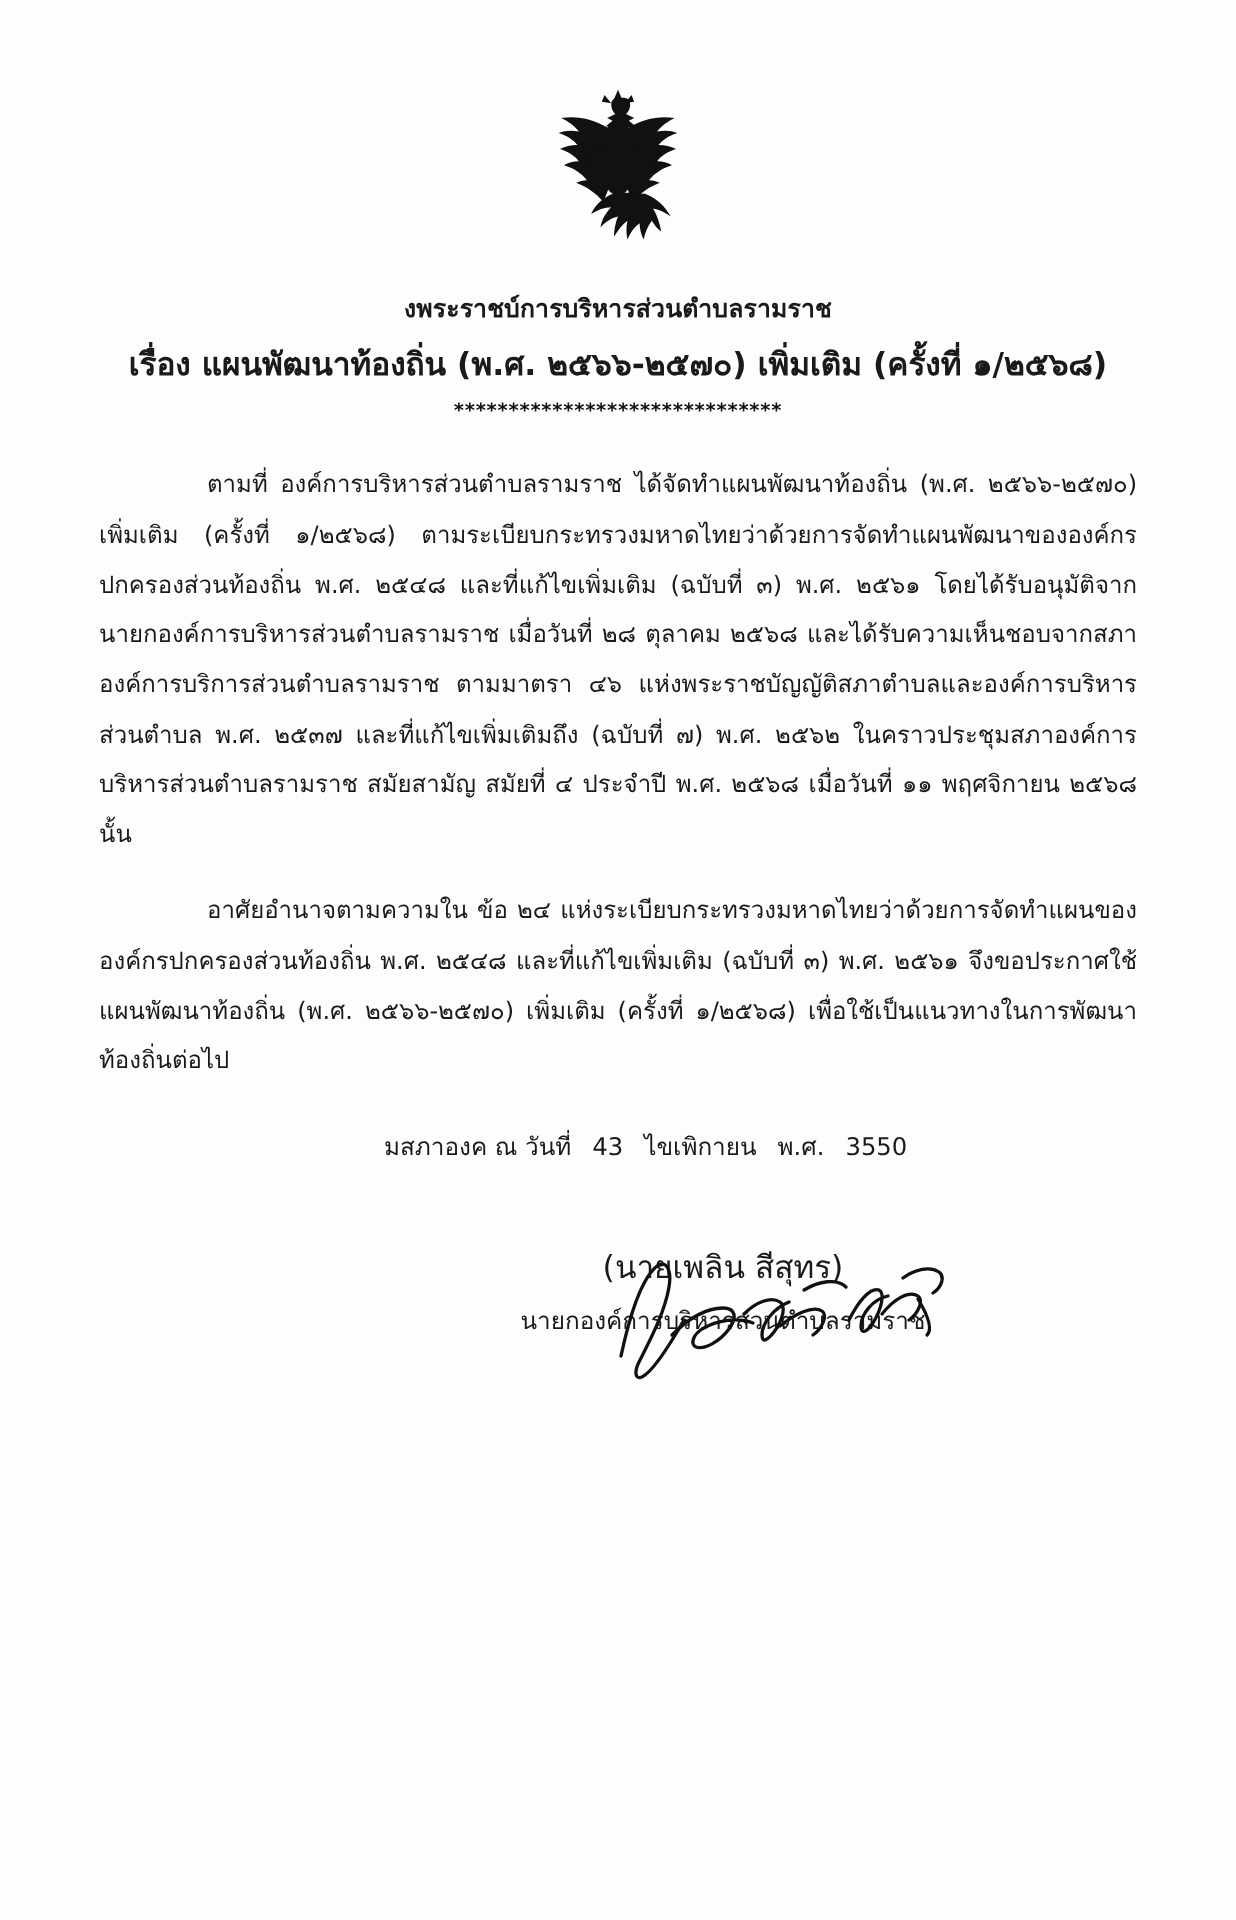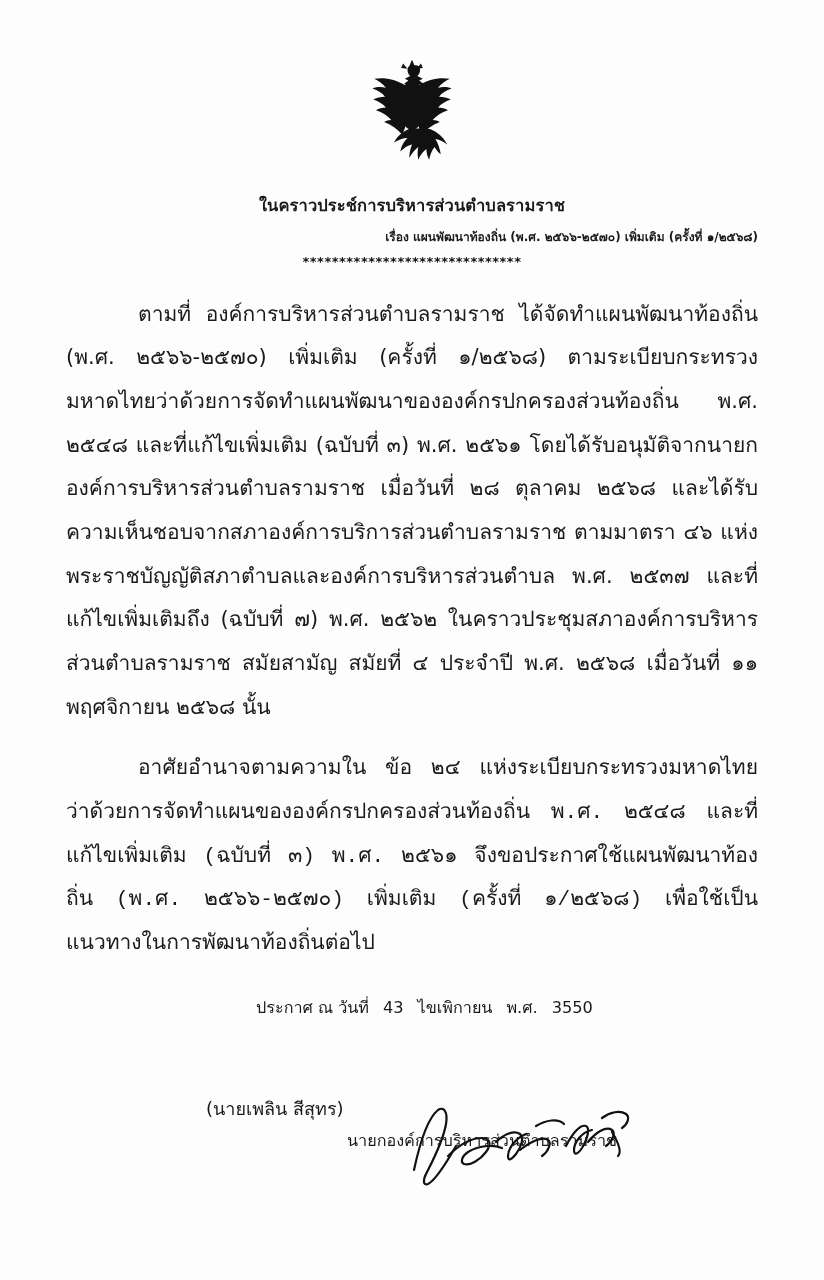--- a/index.html
+++ b/index.html
@@ -40,50 +40,49 @@
   
   .doc-heading {
     text-align: center;
     font-size: 16.5px;
     font-weight: bold;
     letter-spacing: 0.1px;
     line-height: 1.5;
     margin-top: 6px;
   }
   .doc-subheading {
-    text-align: right;
-    font-size: 12px;
+    text-align: center;
+    font-size: 21px;
     font-weight: bold;
     line-height: 1.5;
     margin-top: 9px;
   }
   .divider-stars {
     text-align: center;
     font-size: 13px;
     letter-spacing: 0.5px;
     margin-top: 8px;
     font-weight: bold;
     color: #111;
   }
 
   
   .body-block {
     margin-top: 24px;
   }
   .para {
-    font-size: 21px;
+    font-size: 16px;
     line-height: 2.08;
     text-align: justify;
     text-justify: inter-word;
     text-indent: 72px;
     margin: 0 0 0 0;
   }
   .para + .para {
     margin-top: 18px;
-    font-family: Liberation Mono, monospace;
   }
 
   
   .date-line {
     font-size: 16.2px;
     margin-top: 26px;
     padding-left: 190px;
     line-height: 2;
   }
   .date-line .gap {
@@ -98,23 +97,24 @@
     height: 150px;
   }
   .sig-svg {
     position: absolute;
     left: 330px;
     top: 6px;
     width: 250px;
     height: 100px;
   }
   .sig-name {
-    font-size: 18px;
+    text-align: center;
+    font-size: 21px;
     margin-left: 140px;
-    margin-top: 68px;
+    margin-top: 44px;
     line-height: 1.9;
   }
   .sig-title {
     text-align: center;
     font-size: 16.2px;
     margin-left: 140px;
     line-height: 1.9;
   }
 </style>
 </head>
@@ -142,31 +142,31 @@
         <path d="M71 44 c7 2 12 8 14 15 c-4 -3 -8 -5 -12 -5 z"></path>
 
         <path d="M60 78 c-9 2 -16 8 -20 16 c5 -3 10 -5 15 -5 c-4 4 -7 9 -8 15 c4 -4 8 -7 13 -8 c-2 5 -3 10 -3 15 c3 -5 6 -9 10 -12 c-1 5 -1 9 0 14 c2 -5 5 -9 9 -12 c0 4 1 8 3 12 c1 -5 3 -10 6 -14 c2 3 4 6 7 8 c-1 -6 -3 -12 -6 -17 c5 1 9 3 13 6 c-4 -8 -11 -14 -19 -17 z"></path>
 
         <path d="M52 72 l-6 8 l3 1 l5 -7 z"></path>
         <path d="M68 72 l6 8 l-3 1 l-5 -7 z"></path>
       </g>
     </svg>
   </div>
 
-  <div class="doc-heading">ในคราวประช์การบริหารส่วนตำบลรามราช</div>
+  <div class="doc-heading">งพระราชบ์การบริหารส่วนตำบลรามราช</div>
   <div class="doc-subheading">เรื่อง  แผนพัฒนาท้องถิ่น (พ.ศ. ๒๕๖๖-๒๕๗๐) เพิ่มเติม (ครั้งที่ ๑/๒๕๖๘)</div>
   <div class="divider-stars">******************************</div>
 
   <div class="body-block">
     <p class="para">ตามที่ องค์การบริหารส่วนตำบลรามราช ได้จัดทำแผนพัฒนาท้องถิ่น (พ.ศ. ๒๕๖๖-๒๕๗๐) เพิ่มเติม (ครั้งที่ ๑/๒๕๖๘) ตามระเบียบกระทรวงมหาดไทยว่าด้วยการจัดทำแผนพัฒนาขององค์กรปกครองส่วนท้องถิ่น พ.ศ. ๒๕๔๘ และที่แก้ไขเพิ่มเติม (ฉบับที่ ๓) พ.ศ. ๒๕๖๑ โดยได้รับอนุมัติจากนายกองค์การบริหารส่วนตำบลรามราช เมื่อวันที่ ๒๘ ตุลาคม ๒๕๖๘ และได้รับความเห็นชอบจากสภาองค์การบริการส่วนตำบลรามราช ตามมาตรา ๔๖ แห่งพระราชบัญญัติสภาตำบลและองค์การบริหารส่วนตำบล พ.ศ. ๒๕๓๗ และที่แก้ไขเพิ่มเติมถึง (ฉบับที่ ๗) พ.ศ. ๒๕๖๒ ในคราวประชุมสภาองค์การบริหารส่วนตำบลรามราช สมัยสามัญ สมัยที่ ๔ ประจำปี พ.ศ. ๒๕๖๘ เมื่อวันที่ ๑๑ พฤศจิกายน ๒๕๖๘ นั้น</p>
     <p class="para">อาศัยอำนาจตามความใน ข้อ ๒๔ แห่งระเบียบกระทรวงมหาดไทยว่าด้วยการจัดทำแผนขององค์กรปกครองส่วนท้องถิ่น พ.ศ. ๒๕๔๘ และที่แก้ไขเพิ่มเติม (ฉบับที่ ๓) พ.ศ. ๒๕๖๑ จึงขอประกาศใช้แผนพัฒนาท้องถิ่น (พ.ศ. ๒๕๖๖-๒๕๗๐) เพิ่มเติม (ครั้งที่ ๑/๒๕๖๘) เพื่อใช้เป็นแนวทางในการพัฒนาท้องถิ่นต่อไป</p>
   </div>
 
   <div class="date-line">
-    <span>ประกาศ  ณ  วันที่</span><span class="gap"></span><span>43</span><span class="gap"></span><span>ไขเพิกายน</span><span class="gap"></span><span>พ.ศ.</span><span class="gap"></span><span>3550</span>
+    <span>มสภาองค  ณ  วันที่</span><span class="gap"></span><span>43</span><span class="gap"></span><span>ไขเพิกายน</span><span class="gap"></span><span>พ.ศ.</span><span class="gap"></span><span>3550</span>
   </div>
 
   <div class="sig-area">
     <svg class="sig-svg" viewBox="0 0 250 100" aria-hidden="true">
       <g fill="none" stroke="#111111" stroke-width="2.2" stroke-linecap="round" stroke-linejoin="round">
         <path d="M18 72 C24 44 32 20 42 12 C48 8 52 14 50 26 C47 44 36 64 30 76 C27 82 27 88 32 86 C40 82 52 62 60 48"></path>
         <path d="M52 58 C62 48 74 40 86 40 C94 40 96 46 90 54 C84 62 74 68 68 66 C64 64 66 58 72 54 C82 48 96 46 106 50"></path>
         <path d="M100 44 C108 36 118 32 124 36 C128 39 126 48 120 56 C116 61 112 64 112 58 C112 50 120 40 130 36"></path>
         <path d="M124 52 C134 44 146 38 152 42 C156 45 152 54 146 58"></path>
         <path d="M140 28 C150 22 162 20 168 26"></path>

